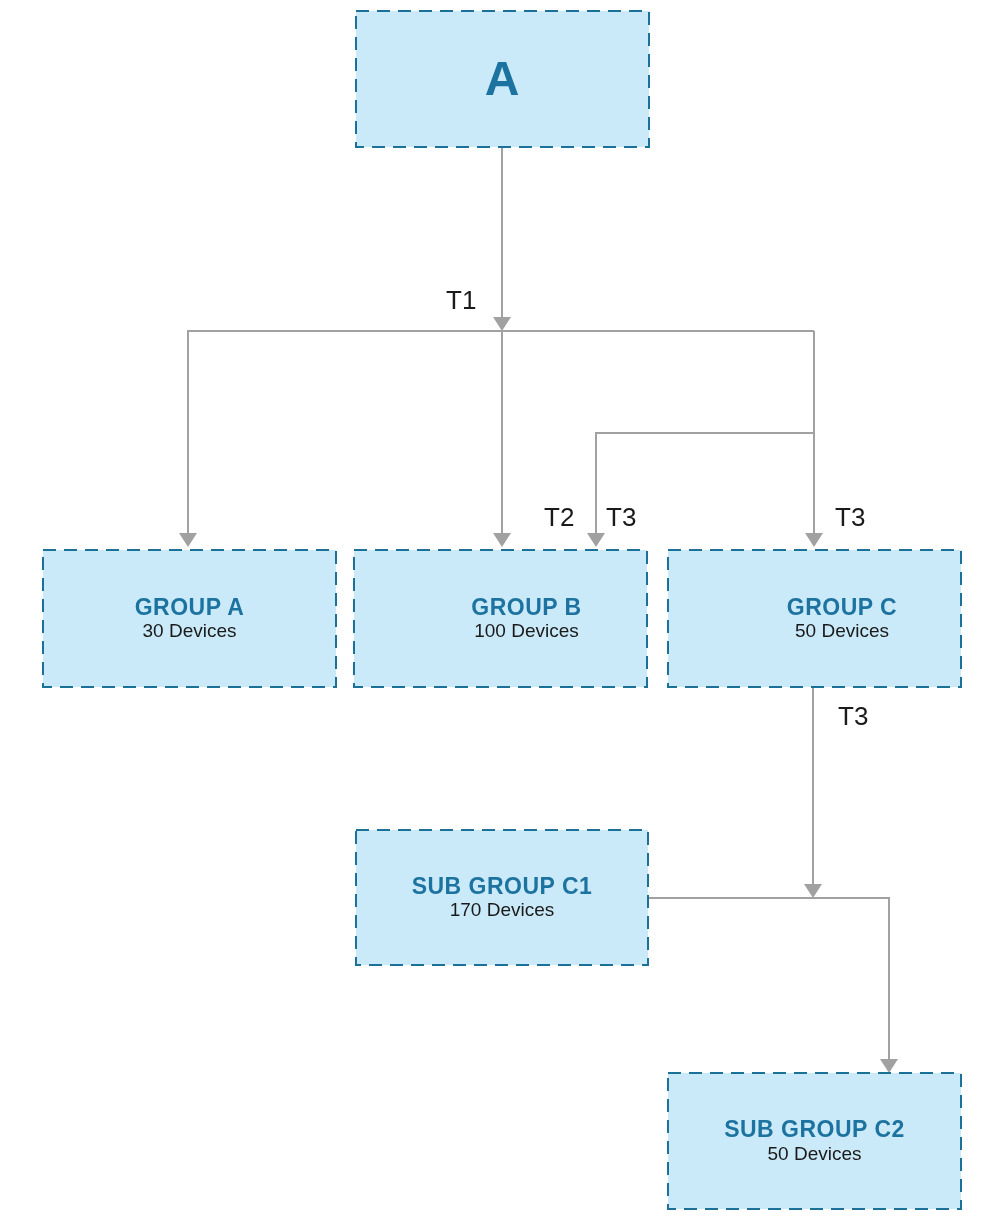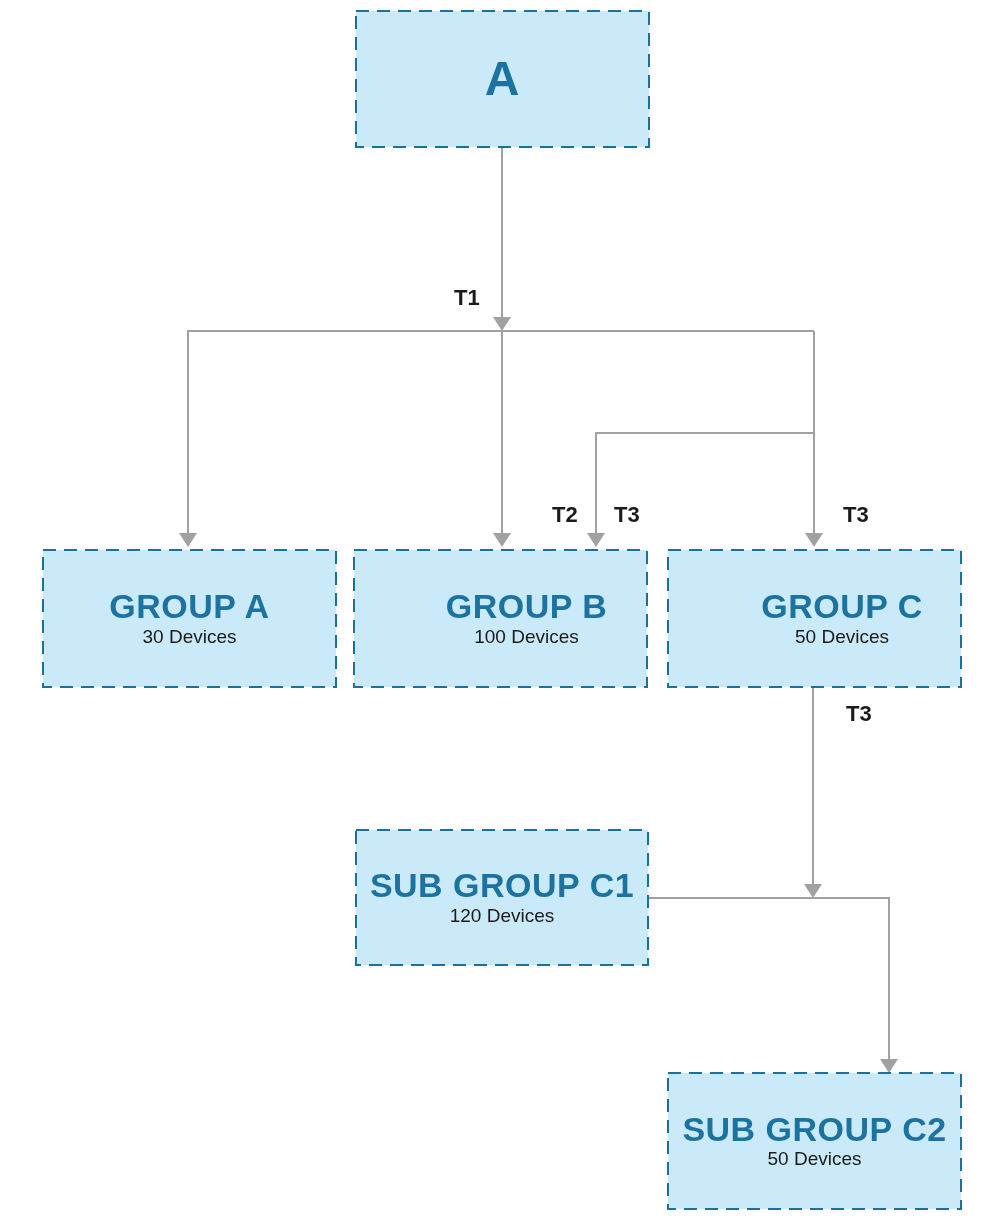--- a/index.html
+++ b/index.html
@@ -30,40 +30,39 @@
     display:flex;
     flex-direction:column;
     align-items:center;
     justify-content:center;
     text-align:center;
     pointer-events:none;
   }
   .node-title{
     color:var(--node-title);
     font-weight:700;
-    font-size:34px;
+    font-size:23px;
     letter-spacing:0.5px;
     line-height:1.05;
   }
   .node-title.title-xl{font-size:48px;letter-spacing:1px;}
   .node-subtitle{
     color:var(--node-subtitle);
     font-size:19px;
     font-weight:400;
     margin-top:2px;
     line-height:1.1;
   }
   .edge-label{
     position:absolute;
     color:var(--edge-label);
-    font-size:22px;
-    font-weight:700;
+    font-size:26px;
+    font-weight:400;
     line-height:1.1;
     white-space:nowrap;
-    margin-left:8px;
   }
 </style>
 </head>
 <body>
 
 <div class="canvas">
 
   <svg class="layer" width="1000" height="1232" viewBox="0 0 1000 1232" aria-hidden="true">
 
     <g>
@@ -125,21 +124,21 @@
     <div class="node-subtitle">100 Devices</div>
   </div>
 
   <div class="node" style="left:668px;top:550px;width:348px;height:137px;">
     <div class="node-title">GROUP C</div>
     <div class="node-subtitle">50 Devices</div>
   </div>
 
   <div class="node" style="left:356px;top:830px;width:292px;height:135px;">
     <div class="node-title">SUB GROUP C1</div>
-    <div class="node-subtitle">120 Devices</div>
+    <div class="node-subtitle">170 Devices</div>
   </div>
 
   <div class="node" style="left:668px;top:1073px;width:293px;height:136px;border-radius:12px;">
     <div class="node-title">SUB GROUP C2</div>
     <div class="node-subtitle">50 Devices</div>
   </div>
 
   <div class="edge-label" style="left:446px;top:286px;">T1</div>
   <div class="edge-label" style="left:544px;top:503px;">T2</div>
   <div class="edge-label" style="left:606px;top:503px;">T3</div>

